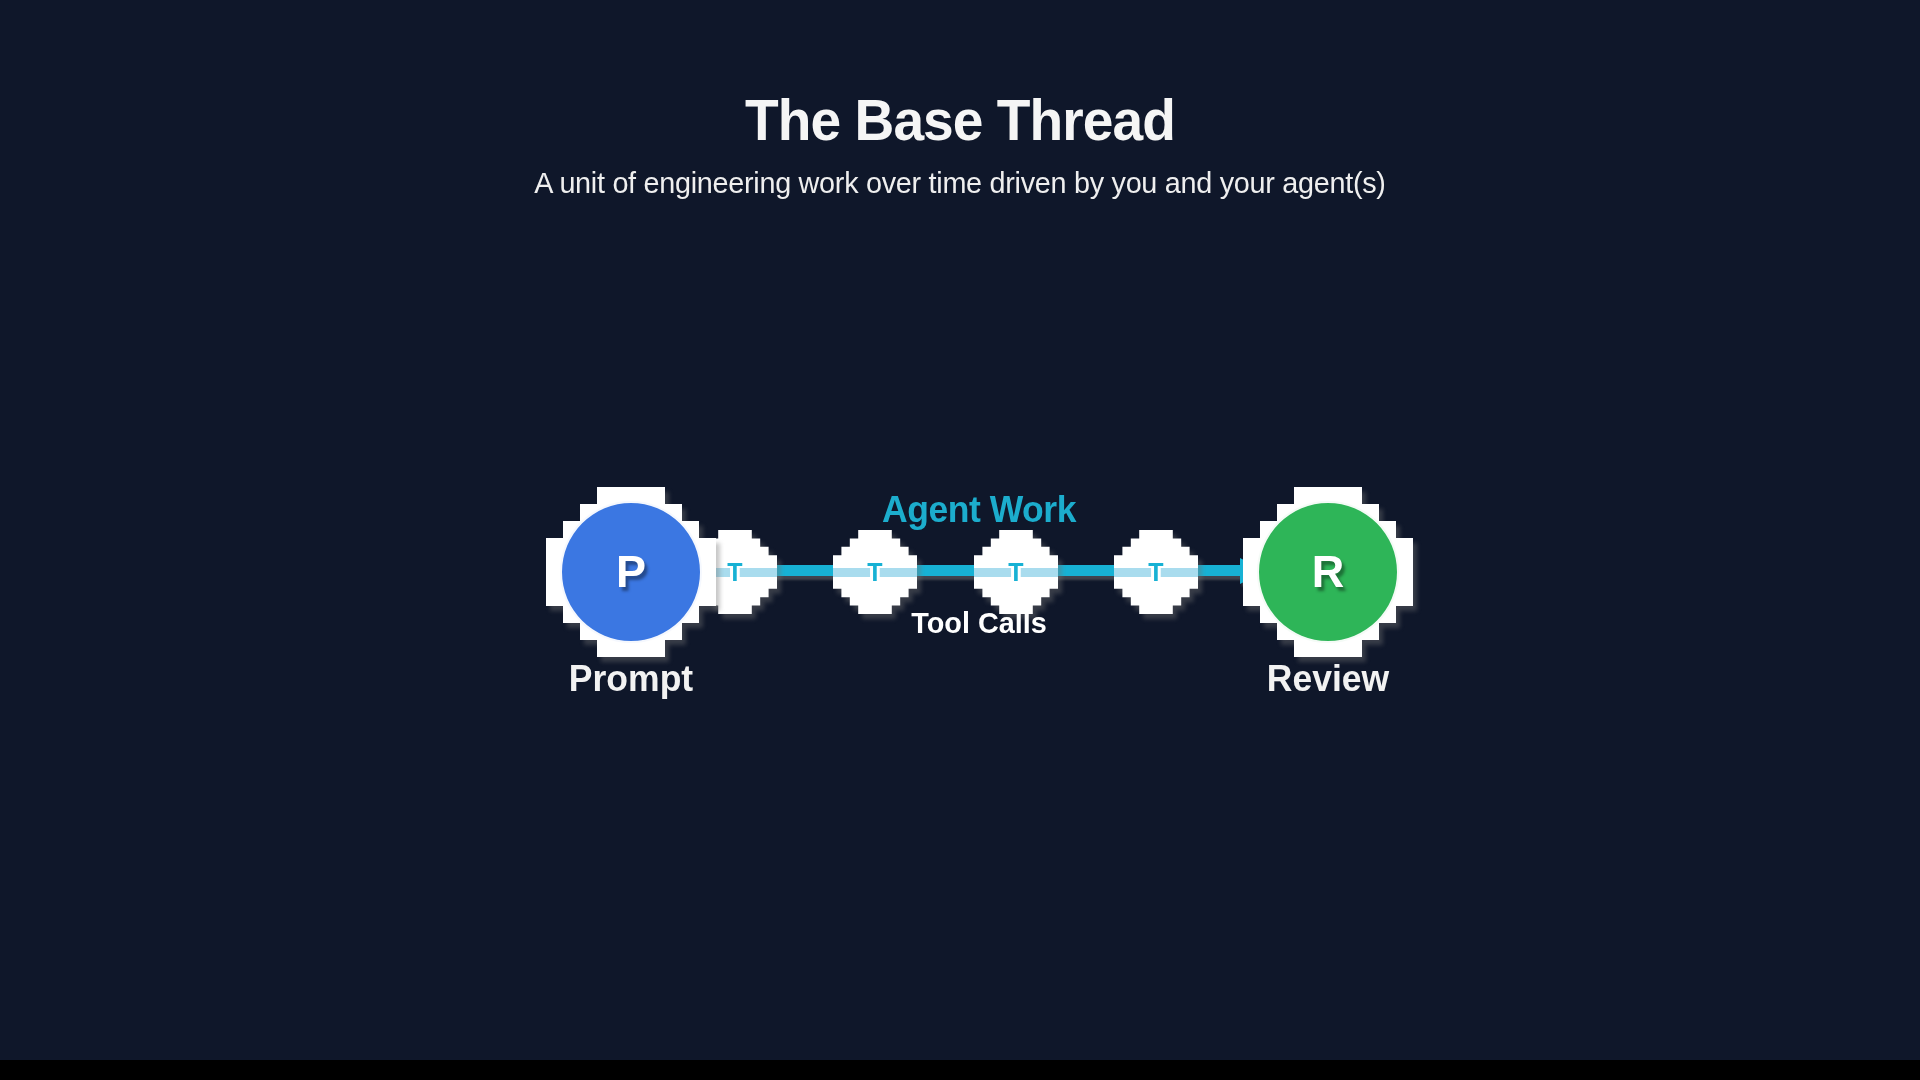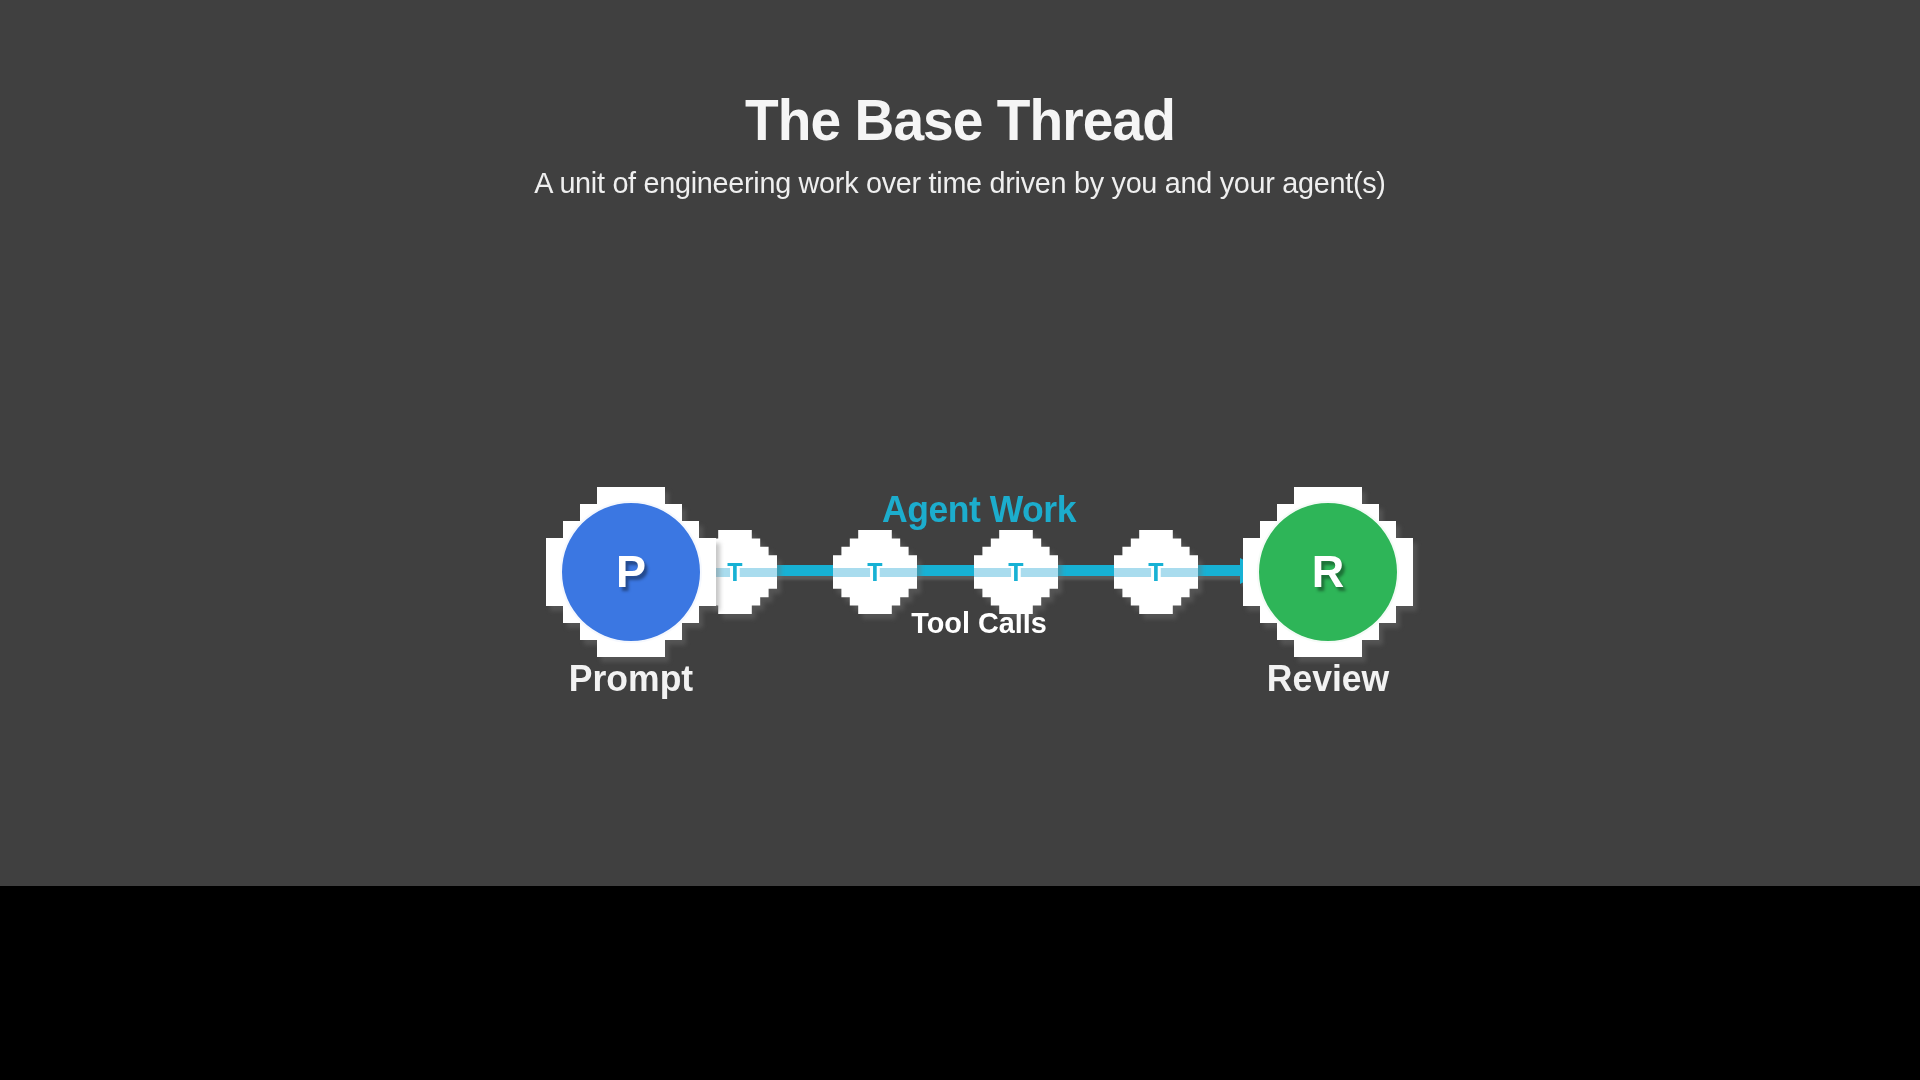--- a/index.html
+++ b/index.html
@@ -4,22 +4,22 @@
 <style>
   html, body {
     margin: 0;
     padding: 0;
     background: #000000;
     font-family: "Liberation Sans", sans-serif;
   }
   #stage {
     position: relative;
     width: 1920px;
-    height: 886px;
-    background: #404040;
+    height: 1060px;
+    background: #0f172a;
     overflow: hidden;
   }
 
   
   .title {
     position: absolute;
     left: 0; top: 86px;
     width: 1920px;
     text-align: center;
     color: #f5f5f5;

